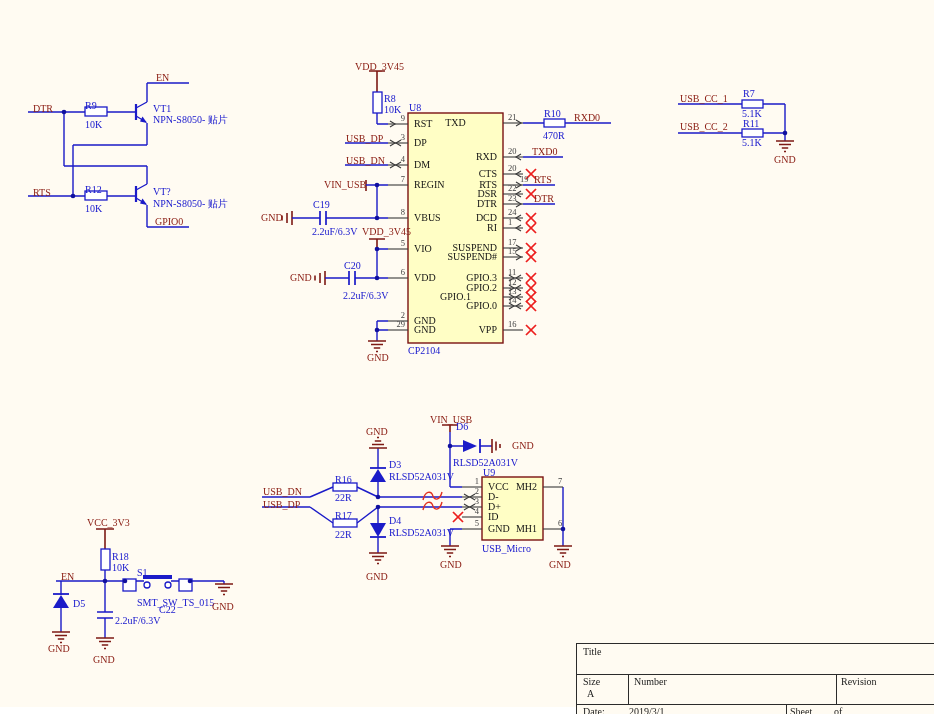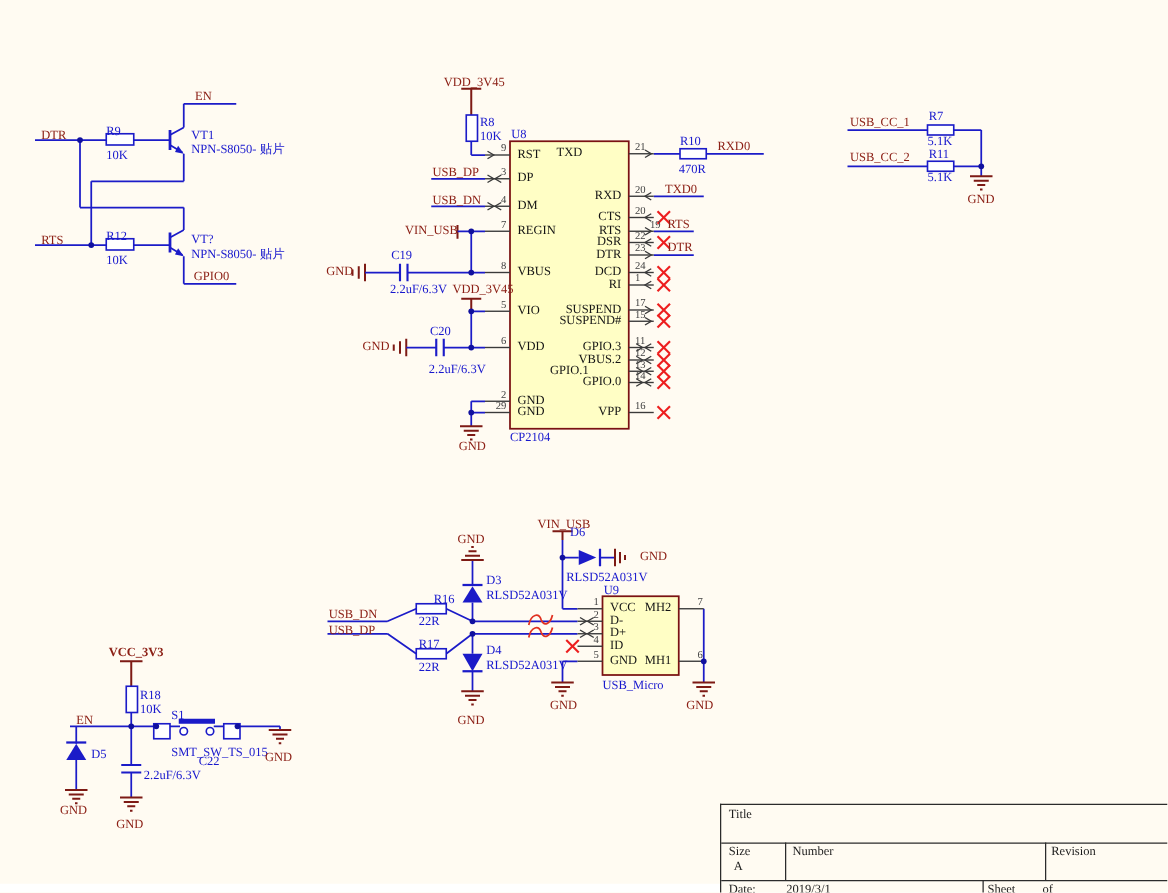--- a/index.html
+++ b/index.html
@@ -265,34 +265,34 @@
       <div class="t b" style="left: 743px; top: 118px;">R11</div>
       <div class="t b" style="left: 742px; top: 137px;">5.1K</div>
       <div class="t r" style="left: 774px; top: 154px;">GND</div>
       <div class="t r" style="left: 366px; top: 426px;">GND</div>
       <div class="t r" style="left: 430px; top: 414px;">VIN_USB</div>
       <div class="t b" style="left: 456px; top: 421px;">D6</div>
       <div class="t b" style="left: 453px; top: 457px;">RLSD52A031V</div>
       <div class="t r" style="left: 512px; top: 440px;">GND</div>
       <div class="t b" style="left: 389px; top: 459px;">D3</div>
       <div class="t b" style="left: 389px; top: 471px;">RLSD52A031V</div>
-      <div class="t b" style="left: 335px; top: 474px; margin-left: 12px;">R16</div>
+      <div class="t b" style="left: 335px; top: 474px;">R16</div>
       <div class="t b" style="left: 335px; top: 492px;">22R</div>
       <div class="t r" style="left: 263px; top: 486px;">USB_DN</div>
       <div class="t r" style="left: 263px; top: 499px;">USB_DP</div>
       <div class="t b" style="left: 335px; top: 510px;">R17</div>
       <div class="t b" style="left: 335px; top: 529px;">22R</div>
       <div class="t b" style="left: 389px; top: 515px;">D4</div>
       <div class="t b" style="left: 389px; top: 527px;">RLSD52A031V</div>
       <div class="t r" style="left: 366px; top: 571px;">GND</div>
       <div class="t b" style="left: 483px; top: 467px;">U9</div>
       <div class="t b" style="left: 482px; top: 543px;">USB_Micro</div>
       <div class="t r" style="left: 440px; top: 559px;">GND</div>
       <div class="t r" style="left: 549px; top: 559px;">GND</div>
-      <div class="t r" style="left: 87px; top: 517px; font-weight: bold;">VCC_3V3</div>
+      <div class="t r" style="left: 87px; top: 517px;">VCC_3V3</div>
       <div class="t b" style="left: 112px; top: 551px;">R18</div>
       <div class="t b" style="left: 112px; top: 562px;">10K</div>
       <div class="t r" style="left: 61px; top: 571px;">EN</div>
       <div class="t b" style="left: 73px; top: 598px;">D5</div>
       <div class="t b" style="left: 115px; top: 604px; margin-left: 44px;">C22</div>
       <div class="t b" style="left: 115px; top: 615px;">2.2uF/6.3V</div>
       <div class="t b" style="left: 137px; top: 567px;">S1</div>
       <div class="t b" style="left: 137px; top: 597px;">SMT_SW_TS_015</div>
       <div class="t r" style="left: 212px; top: 601px;">GND</div>
       <div class="t r" style="left: 48px; top: 643px;">GND</div>
@@ -331,21 +331,21 @@
       <div class="pn pname" style="left: 414px; top: 212px; width: 83px; text-align: right;">DCD</div>
       <div class="pn pnum" style="left: 508px; top: 217px;">1</div>
       <div class="pn pname" style="left: 414px; top: 222px; width: 83px; text-align: right;">RI</div>
       <div class="pn pnum" style="left: 508px; top: 237px;">17</div>
       <div class="pn pname" style="left: 414px; top: 242px; width: 83px; text-align: right;">SUSPEND</div>
       <div class="pn pnum" style="left: 508px; top: 246px;">15</div>
       <div class="pn pname" style="left: 414px; top: 251px; width: 83px; text-align: right;">SUSPEND#</div>
       <div class="pn pnum" style="left: 508px; top: 267px;">11</div>
       <div class="pn pname" style="left: 414px; top: 272px; width: 83px; text-align: right;">GPIO.3</div>
       <div class="pn pnum" style="left: 508px; top: 277px;">12</div>
-      <div class="pn pname" style="left: 414px; top: 282px; width: 83px; text-align: right;">VBUS.2</div>
+      <div class="pn pname" style="left: 414px; top: 282px; width: 83px; text-align: right;">GPIO.2</div>
       <div class="pn pnum" style="left: 508px; top: 286px;">13</div>
       <div class="pn pname" style="left: 414px; top: 291px; width: 83px; text-align: center;">GPIO.1</div>
       <div class="pn pnum" style="left: 508px; top: 295px;">14</div>
       <div class="pn pname" style="left: 414px; top: 300px; width: 83px; text-align: right;">GPIO.0</div>
       <div class="pn pnum" style="left: 508px; top: 319px;">16</div>
       <div class="pn pname" style="left: 414px; top: 324px; width: 83px; text-align: right;">VPP</div>
       <div class="pn pnum" style="left: 450px; top: 476px; width: 29px; text-align: right;">1</div>
       <div class="pn pname" style="left: 488px; top: 481px;">VCC</div>
       <div class="pn pnum" style="left: 450px; top: 486px; width: 29px; text-align: right;">2</div>
       <div class="pn pname" style="left: 488px; top: 491px;">D-</div>

